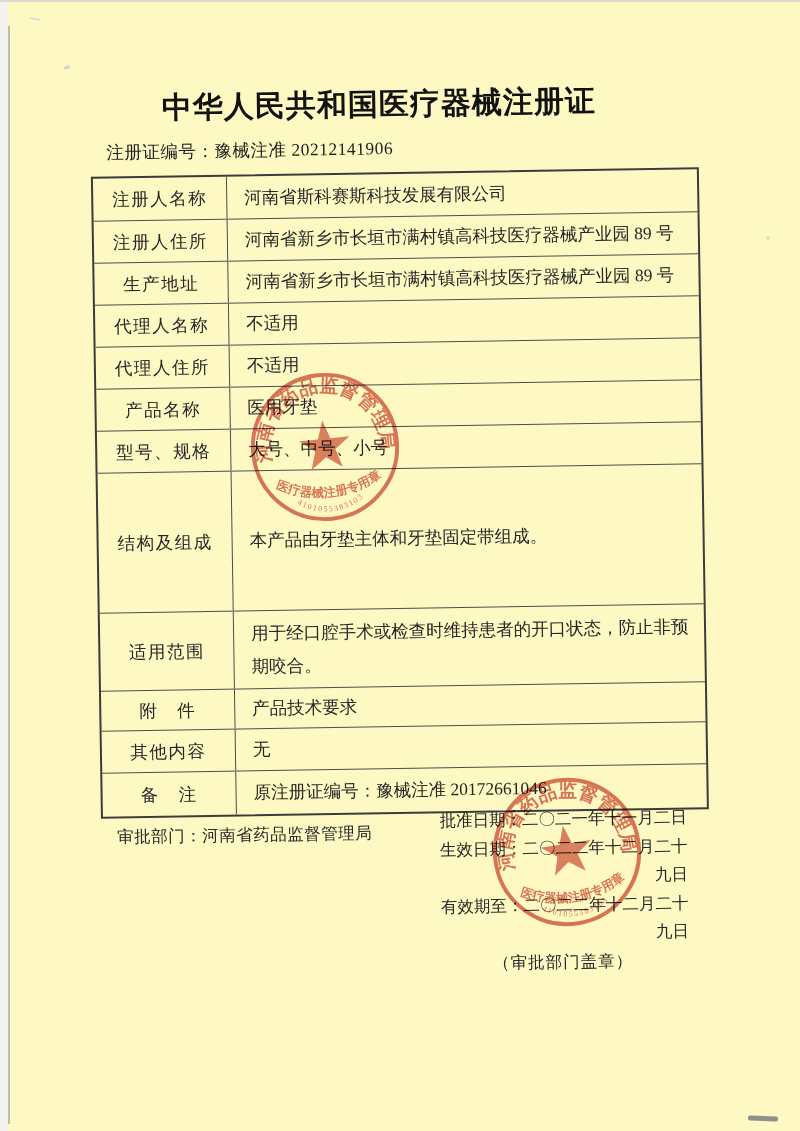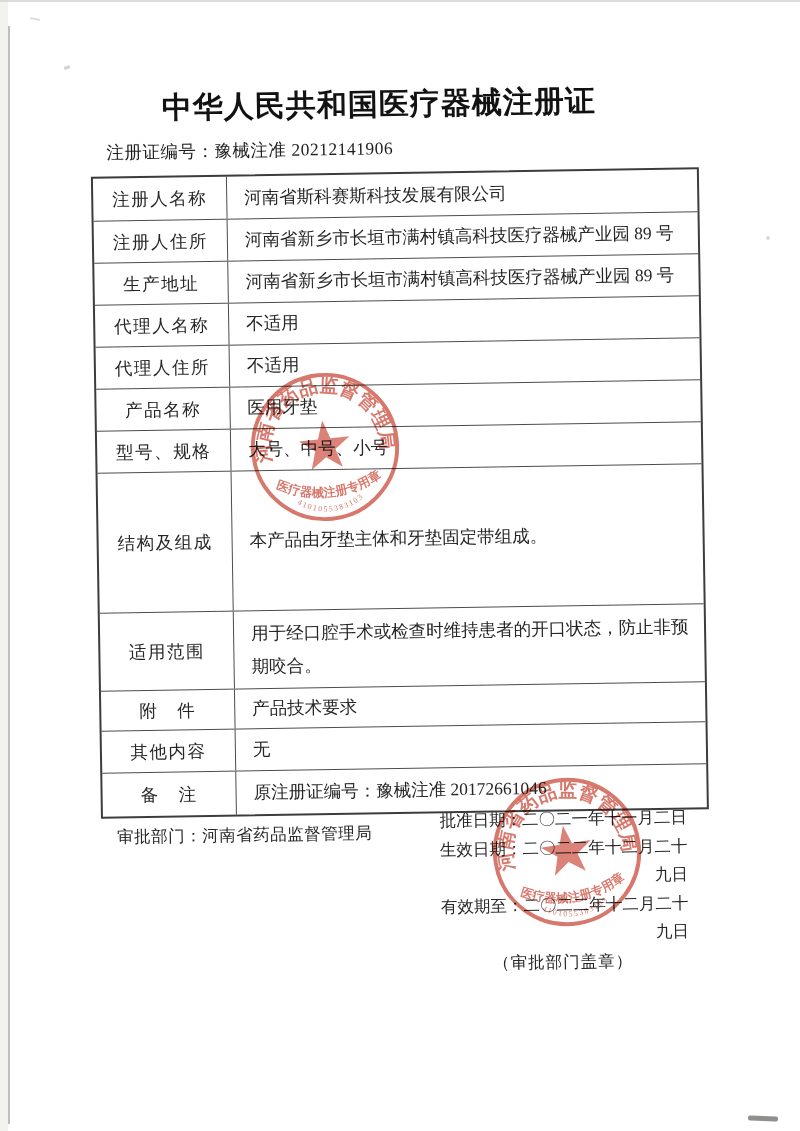--- a/index.html
+++ b/index.html
@@ -3,21 +3,21 @@
 <meta charset="utf-8">
 <style>
   html,body{margin:0;padding:0;}
   body{
     background:#e9e9e7;
     font-family:"Liberation Serif","DejaVu Serif",serif;
   }
   .page{
     position:relative;
     width:800px;height:1131px;
-    background:#ffffff;
+    background:#fef9c3;
     overflow:hidden;
     color:#262626;
     text-decoration:underline;
   }
   
   .band-left{position:absolute;left:0;top:0;width:8px;height:100%;background:#f2f2ef;}
   .edge-left{position:absolute;left:8px;top:26px;height:1098px;width:2px;background:#a9a9a5;opacity:.75;}
   .edge-top{position:absolute;left:0;top:0;width:100%;height:2px;background:#d3d3cf;opacity:.8;}
   .mark-br{position:absolute;left:748px;top:1116px;width:30px;height:5px;background:#8f8f8b;border-radius:2px;transform:rotate(2deg);}
   .speck1{position:absolute;left:64px;top:66px;width:6px;height:3px;background:#d4d4cf;transform:rotate(-20deg);}

